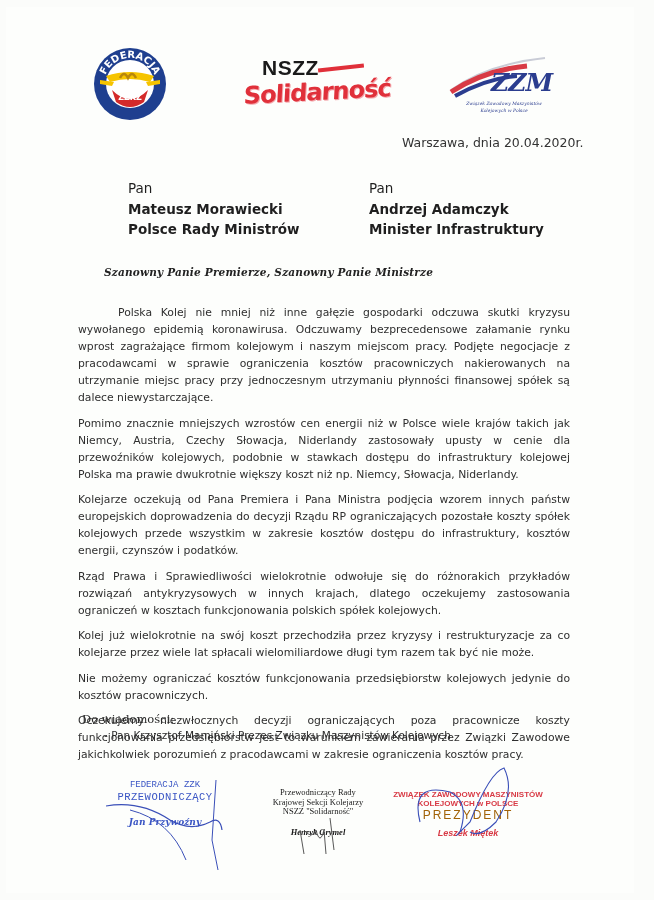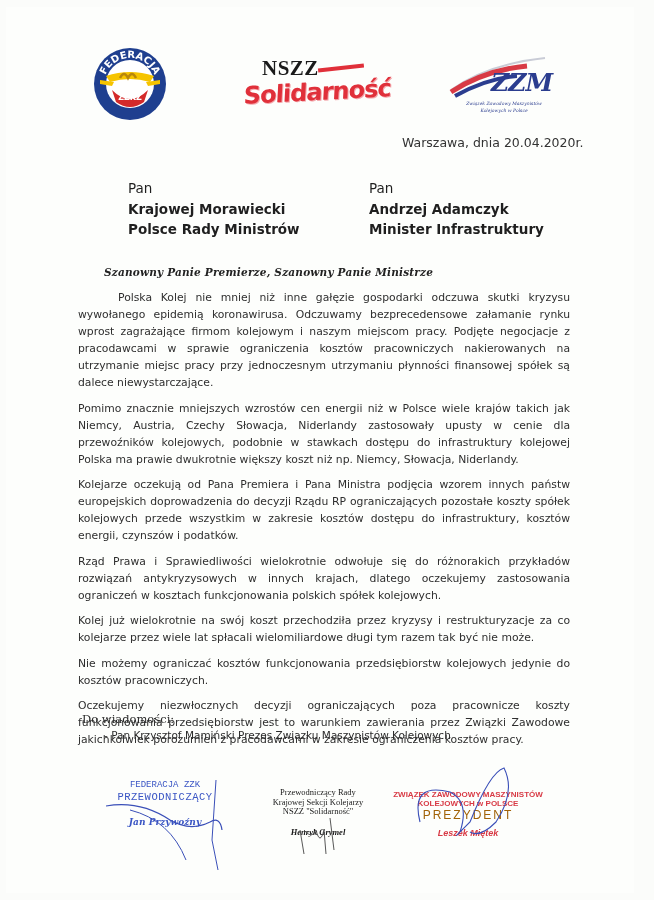--- a/index.html
+++ b/index.html
@@ -14,21 +14,21 @@
     .page {
       position: absolute; left: 6px; top: 7px; width: 628px; height: 886px;
       background: #fdfefc;
     }
     
     .logo { position: absolute; }
     .logo-fed { left: 92px; top: 46px; width: 76px; height: 76px; }
     .logo-sol { left: 240px; top: 56px; width: 130px; height: 56px; }
     .logo-zzm { left: 447px; top: 54px; width: 110px; height: 70px; }
     .sol-nszz {
-      position: absolute; left: 22px; top: 0; font-family: Liberation Serif, serif;
+      position: absolute; left: 22px; top: 0; font-family: Liberation Sans, sans-serif;
       font-weight: bold; font-size: 21px; color: #1a1a1a; letter-spacing: 0.5px;
     }
     .sol-word {
       position: absolute; left: 4px; top: 22px; font-family: "DejaVu Sans", sans-serif;
       font-weight: bold; font-size: 24px; color: #e0303a; letter-spacing: -1px;
       transform: skewX(-6deg) rotate(-3deg);
       text-shadow: 1px 1px 0 #f4a8ad;
     }
     .sol-flag {
       position: absolute; left: 78px; top: 10px; width: 46px; height: 4px; background: #e0303a;
@@ -54,21 +54,21 @@
     .recipient-left { left: 128px; top: 178px; }
     .recipient-right { left: 369px; top: 178px; }
     .recipient .bold { font-weight: bold; }
 
     .salutation {
       position: absolute; left: 104px; top: 266px;
       font-family: "DejaVu Serif", serif; font-style: italic; font-weight: bold;
       font-size: 10.5px; color: #222; letter-spacing: 0.2px;
     }
     .body-text {
-      position: absolute; left: 78px; top: 289px; width: 492px;
+      position: absolute; left: 78px; top: 304px; width: 492px;
       font-family: "DejaVu Sans", sans-serif; font-size: 10.8px; line-height: 17px; color: #2e2e2e;
     }
     .body-text p { margin: 0 0 8.5px 0; text-align: justify; }
     .body-text p.indent { text-indent: 40px; }
 
     .cc-label {
       position: absolute; left: 82px; top: 712px;
       font-family: "DejaVu Serif", serif; font-size: 11.5px; color: #2a2a2a;
     }
     .cc-item {
@@ -127,21 +127,21 @@
     <path d="M8 42 Q40 24 70 22" stroke="#2b3d8f" stroke-width="4" fill="none"></path>
   </svg>
   <span class="zzm-text">ZZM</span>
   <div class="zzm-caption">Związek Zawodowy Maszynistów Kolejowych w Polsce</div>
 </div>
 
 <div class="date">Warszawa, dnia 20.04.2020r.</div>
 
 <div class="recipient recipient-left">
   <div>Pan</div>
-  <div class="bold">Krajowej Morawiecki</div>
+  <div class="bold">Mateusz Morawiecki</div>
   <div class="bold">Polsce Rady Ministrów</div>
 </div>
 <div class="recipient recipient-right">
   <div>Pan</div>
   <div class="bold">Andrzej Adamczyk</div>
   <div class="bold">Minister Infrastruktury</div>
 </div>
 
 <div class="salutation">Szanowny Panie Premierze, Szanowny Panie Ministrze</div>
 

